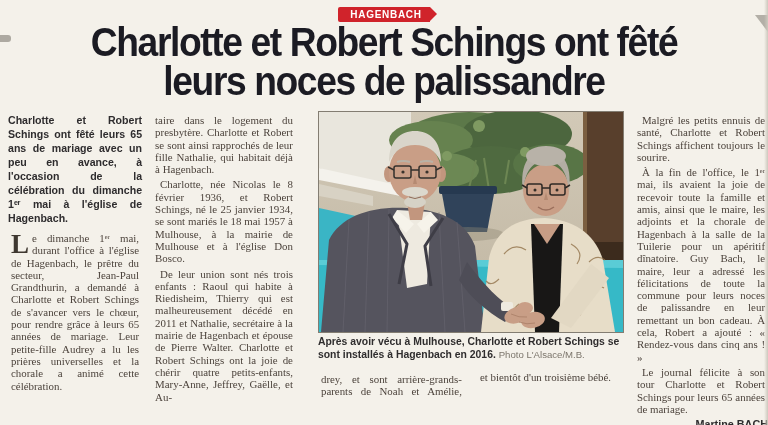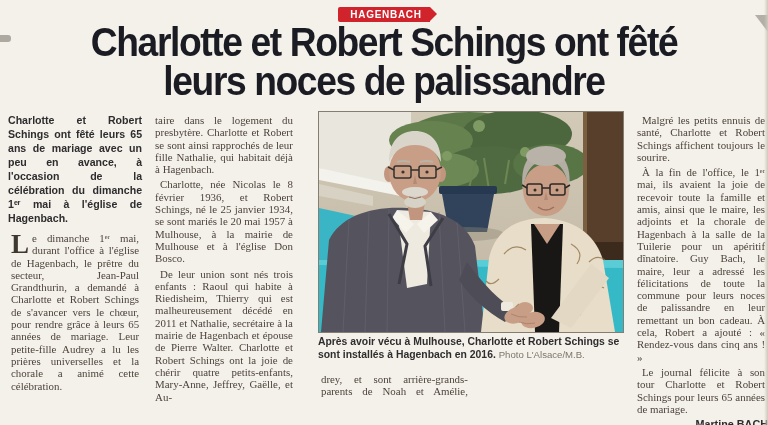--- a/index.html
+++ b/index.html
@@ -104,21 +104,21 @@
 
   <div class="content">
 
     <div class="colA">
       <p class="lead">Charlotte et Robert Schings ont fêté leurs 65 ans de mariage avec un peu en avance, à l'occasion de la célébration du dimanche 1ᵉʳ mai à l'église de Hagenbach.</p>
       <p class="body"><span class="dropcap">L</span><span>e dimanche 1ᵉʳ mai, durant l'office à l'église de Hagenbach, le prêtre du secteur, Jean-Paul Grandthurin, a demandé à Charlotte et Robert Schings de s'avancer vers le chœur, pour rendre grâce à leurs 65 années de mariage. Leur petite-fille Audrey a lu les prières universelles et la chorale a animé cette célébration.</span></p>
     </div>
 
     <div class="colB">
       <p class="body">taire dans le logement du presbytère. Charlotte et Robert se sont ainsi rapprochés de leur fille Nathalie, qui habitait déjà à Hagenbach.</p>
-      <p class="body indent">Charlotte, née Nicolas le 8 février 1936, et Robert Schings, né le 25 janvier 1934, se sont mariés le 20 mai 1957 à Mulhouse, à la mairie de Mulhouse et à l'église Don Bosco.</p>
+      <p class="body indent">Charlotte, née Nicolas le 8 février 1936, et Robert Schings, né le 25 janvier 1934, se sont mariés le 18 mai 1957 à Mulhouse, à la mairie de Mulhouse et à l'église Don Bosco.</p>
       <p class="body indent cont">De leur union sont nés trois enfants : Raoul qui habite à Riedisheim, Thierry qui est malheureusement décédé en 2011 et Nathalie, secrétaire à la mairie de Hagenbach et épouse de Pierre Walter. Charlotte et Robert Schings ont la joie de chérir quatre petits-enfants, Mary-Anne, Jeffrey, Gaëlle, et Au-</p>
     </div>
 
     <div class="center">
       <figure>
         <svg class="photo-frame" viewBox="0 0 304 220" preserveAspectRatio="none" xmlns="http://www.w3.org/2000/svg">
           <defs>
             <linearGradient id="wallg" x1="0" y1="0" x2="0" y2="1">
               <stop offset="0" stop-color="#d2c9b7"></stop>
                 <stop offset="1" stop-color="#bfb5a1"></stop>
@@ -221,20 +221,21 @@
             </g>
           </g>
         </svg>
         <figcaption>
           <span class="cap-bold">Après avoir vécu à Mulhouse, Charlotte et Robert Schings se sont installés à Hagenbach en 2016.</span>
           <span class="credit">Photo L'Alsace/M.B.</span>
         </figcaption>
       </figure>
       <div class="strip">
         <p class="body cont">drey, et sont arrière-grands-parents de Noah et Amélie,</p>
+        <p class="body">et bientôt d'un troisième bébé.</p>
       </div>
     </div>
 
     <div class="colC">
       <p class="body indent">Malgré les petits ennuis de santé, Charlotte et Robert Schings affichent toujours le sourire.</p>
       <p class="body indent">À la fin de l'office, le 1ᵉʳ mai, ils avaient la joie de recevoir toute la famille et amis, ainsi que le maire, les adjoints et la chorale de Hagenbach à la salle de la Tuilerie pour un apéritif dînatoire. Guy Bach, le maire, leur a adressé les félicitations de toute la commune pour leurs noces de palissandre en leur remettant un bon cadeau. À cela, Robert a ajouté : « Rendez-vous dans cinq ans ! »</p>
       <p class="body indent">Le journal félicite à son tour Charlotte et Robert Schings pour leurs 65 années de mariage.</p>
       <p class="byline">Martine BACH</p>
     </div>
 

